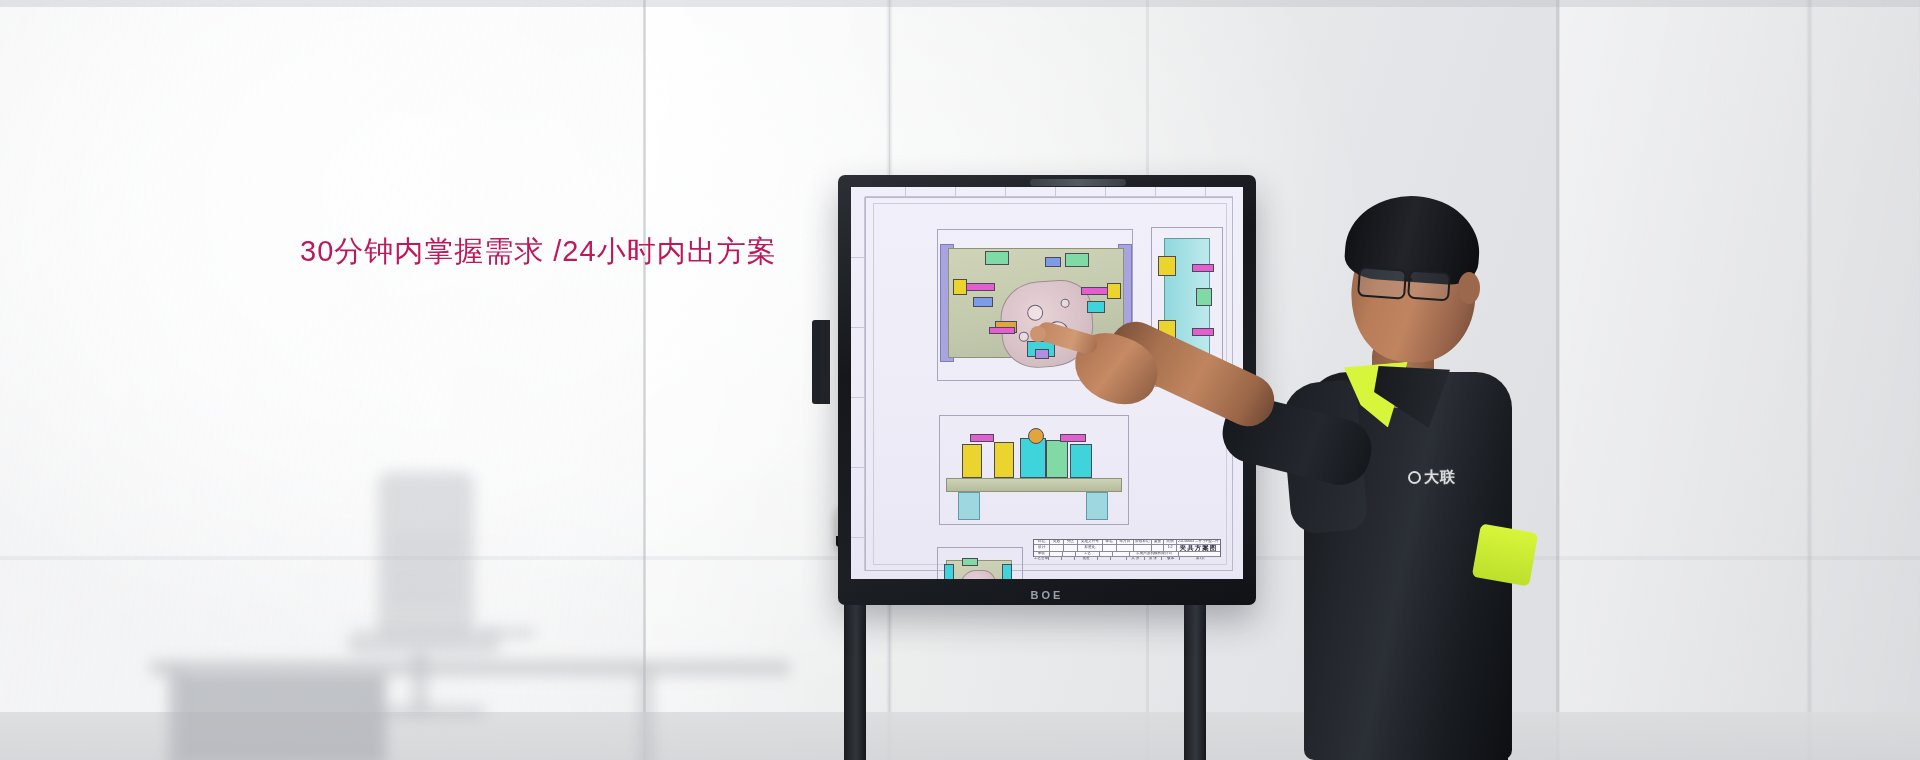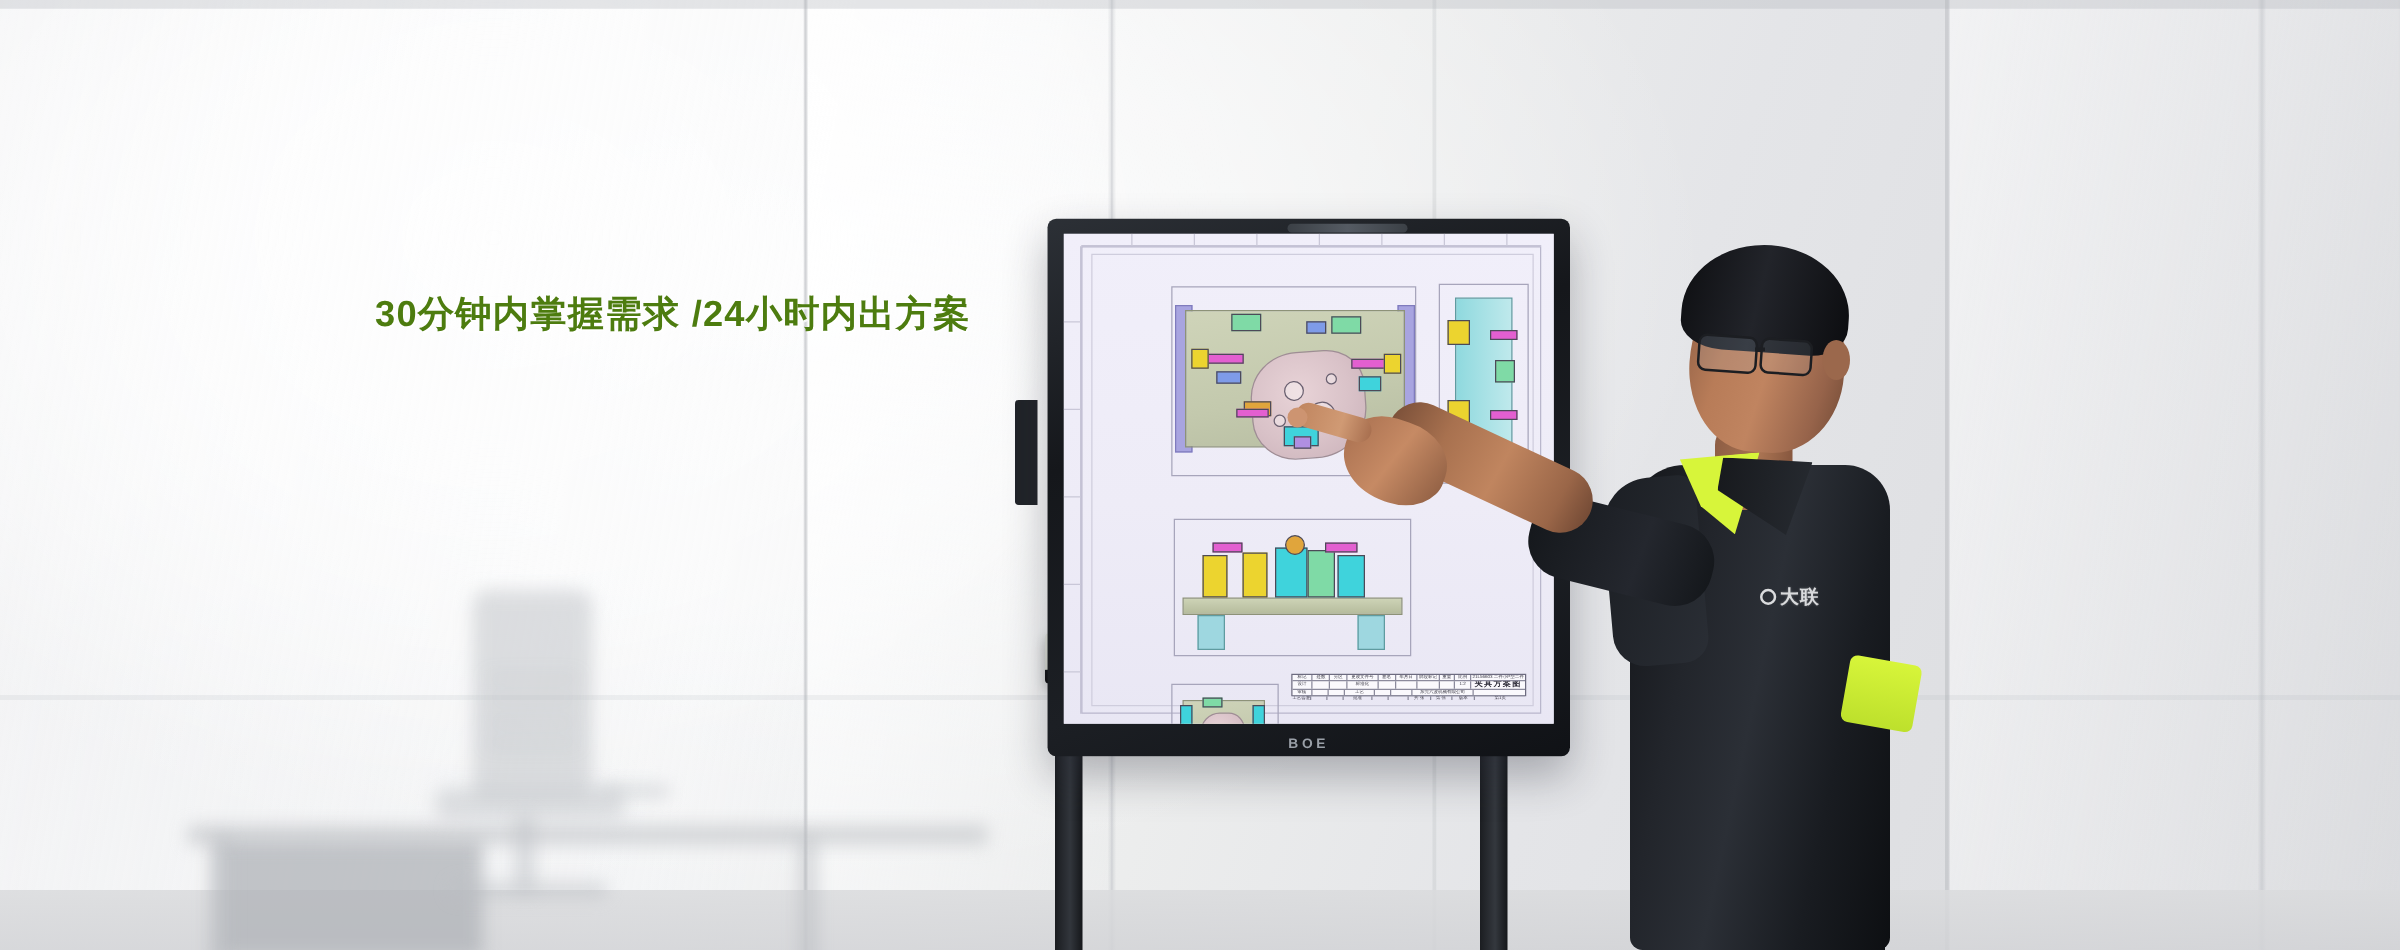--- a/index.html
+++ b/index.html
@@ -65,22 +65,22 @@
     text-shadow:
       2px 2px 0 rgba(255,255,255,.95),
       3px 3px 6px rgba(120,130,145,.30);
     white-space:nowrap;
   }
   .headline .l2 { display:block; }
   .subline {
     margin-top:26px;
     font-size:29px;
     letter-spacing:1px;
-    color:#4d7c0f;
-    font-weight:700;
+    color:#be185d;
+    font-weight:400;
     white-space:nowrap;
     text-shadow:1px 1px 0 rgba(255,255,255,.8);
   }
 
   
   .kiosk { position:absolute; left:826px; top:175px; width:560px; height:585px; }
 
   .stand-post-l { position:absolute; left:18px; top:250px; width:22px; height:510px;
       background:linear-gradient(90deg,#1a1c20,#32363c 55%,#15171a); border-radius:2px; }
   .stand-post-r { position:absolute; left:358px; top:250px; width:22px; height:510px;

